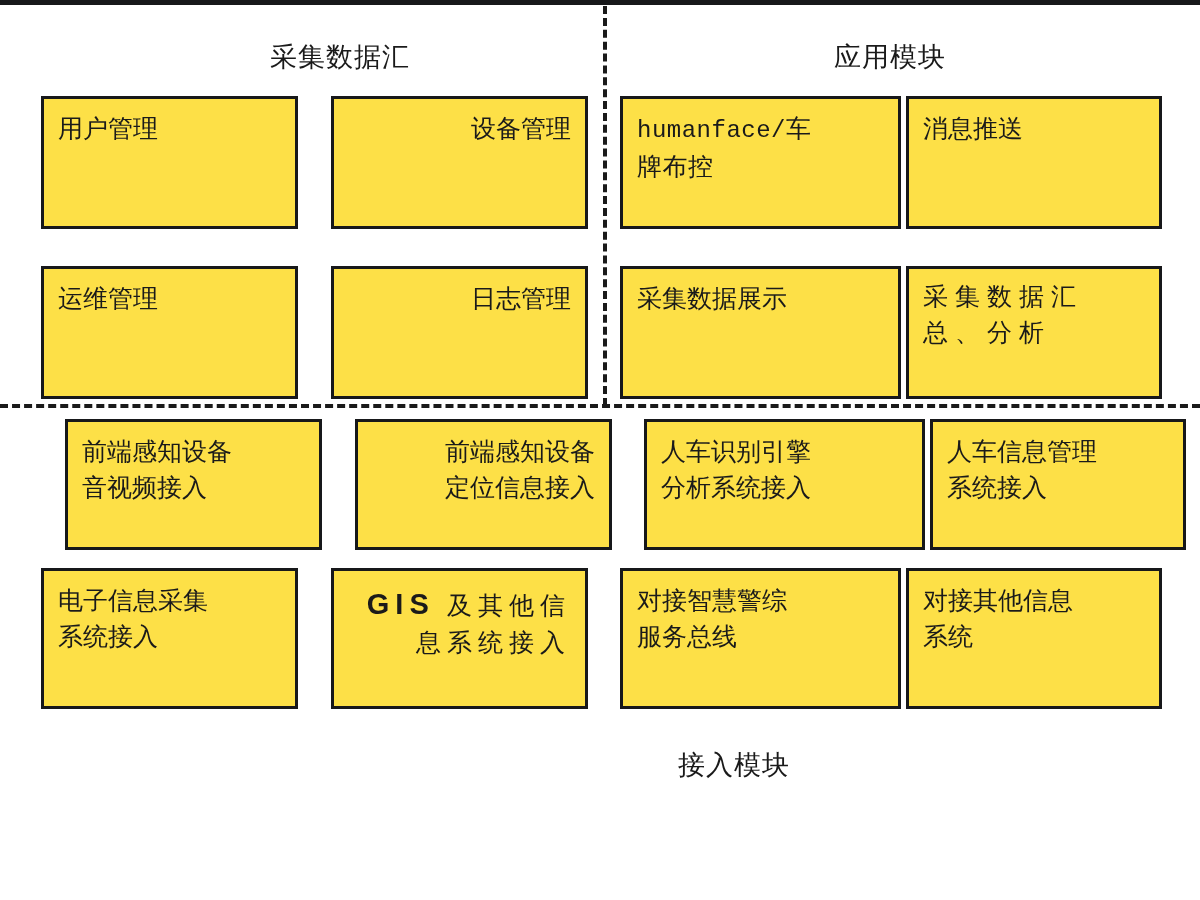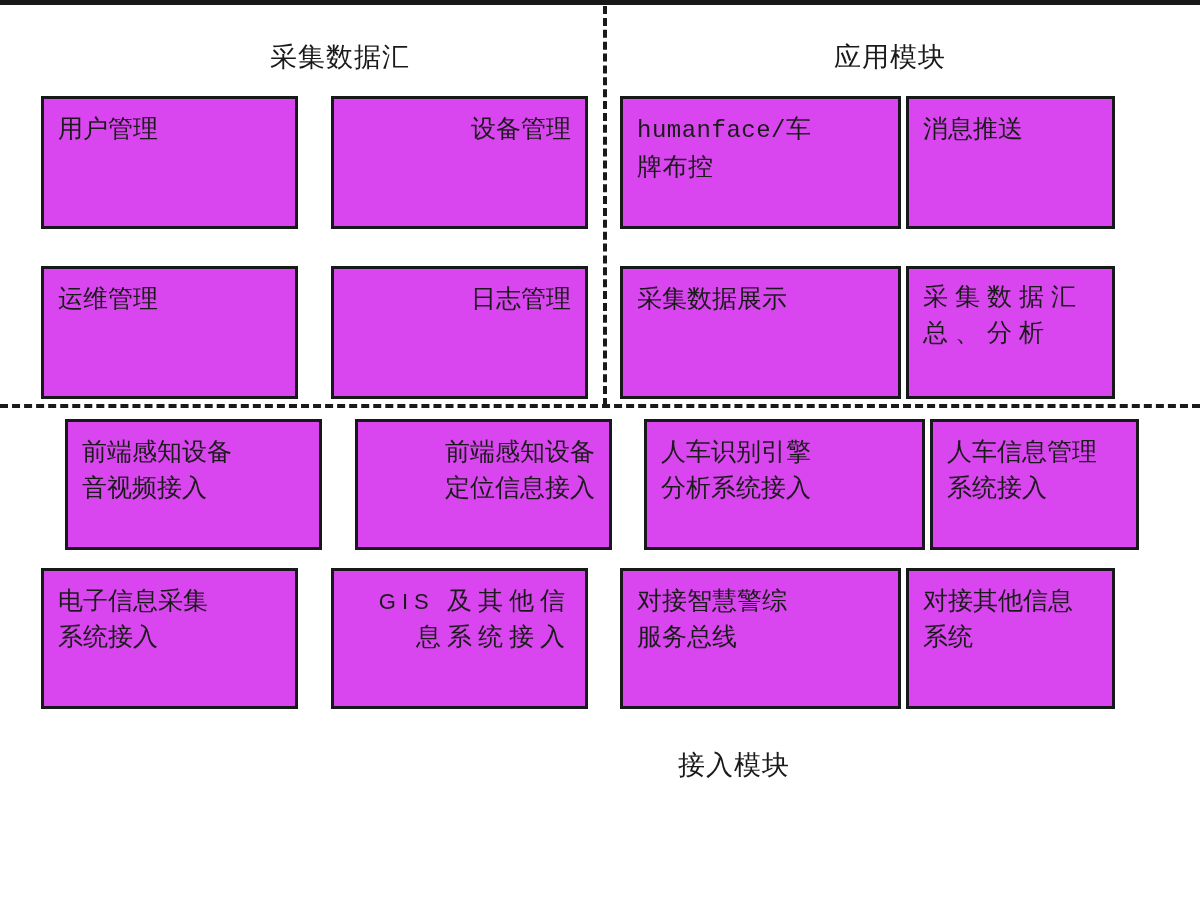--- a/index.html
+++ b/index.html
@@ -54,21 +54,21 @@
     white-space: nowrap;
   }
   #cap-manage { left: 150px; top: 44px; width: 380px; }
   #cap-app    { left: 700px; top: 44px; width: 380px; }
   #cap-access { left: 410px; top: 752px; width: 380px; text-align: right; }
 
   
   .box {
     position: absolute;
     border: 3px solid #17181a;
-    background: #d946ef;
+    background: #fde047;
     box-sizing: border-box;
     padding: 12px 14px 0 14px;
     overflow: hidden;
   }
   .box .txt {
     display: block;
     font-size: 25px;
     line-height: 1.45;
     color: #1a1a1a;
     white-space: pre-line;
@@ -81,29 +81,29 @@
     font-family: "Liberation Mono", "DejaVu Sans Mono", monospace;
     font-size: 24px;
     letter-spacing: 0.5px;
   }
   .box.mono .txt .cjk {
     font-family: "Liberation Serif", "DejaVu Serif", serif;
     font-size: 25px;
   }
   .box .latin-bold {
     font-family: "Liberation Sans", "DejaVu Sans", sans-serif;
-    font-weight: normal;
-    font-size: 22px;
+    font-weight: bold;
+    font-size: 29px;
   }
 
   
   .c1 { left: 41px;  width: 257px; }
   .c2 { left: 331px; width: 257px; text-align: right; }
   .c3 { left: 620px; width: 281px; }
-  .c4 { left: 906px; width: 209px; }
+  .c4 { left: 906px; width: 256px; }
 
   
   .r1 { top: 96px;  height: 133px; }
   .r2 { top: 258px; height: 133px; margin-top: 8px; }
   .r3 { top: 419px; height: 131px; margin-left: 24px; }
   .r4 { top: 568px; height: 141px; }
 </style>
 </head>
 <body>
 

